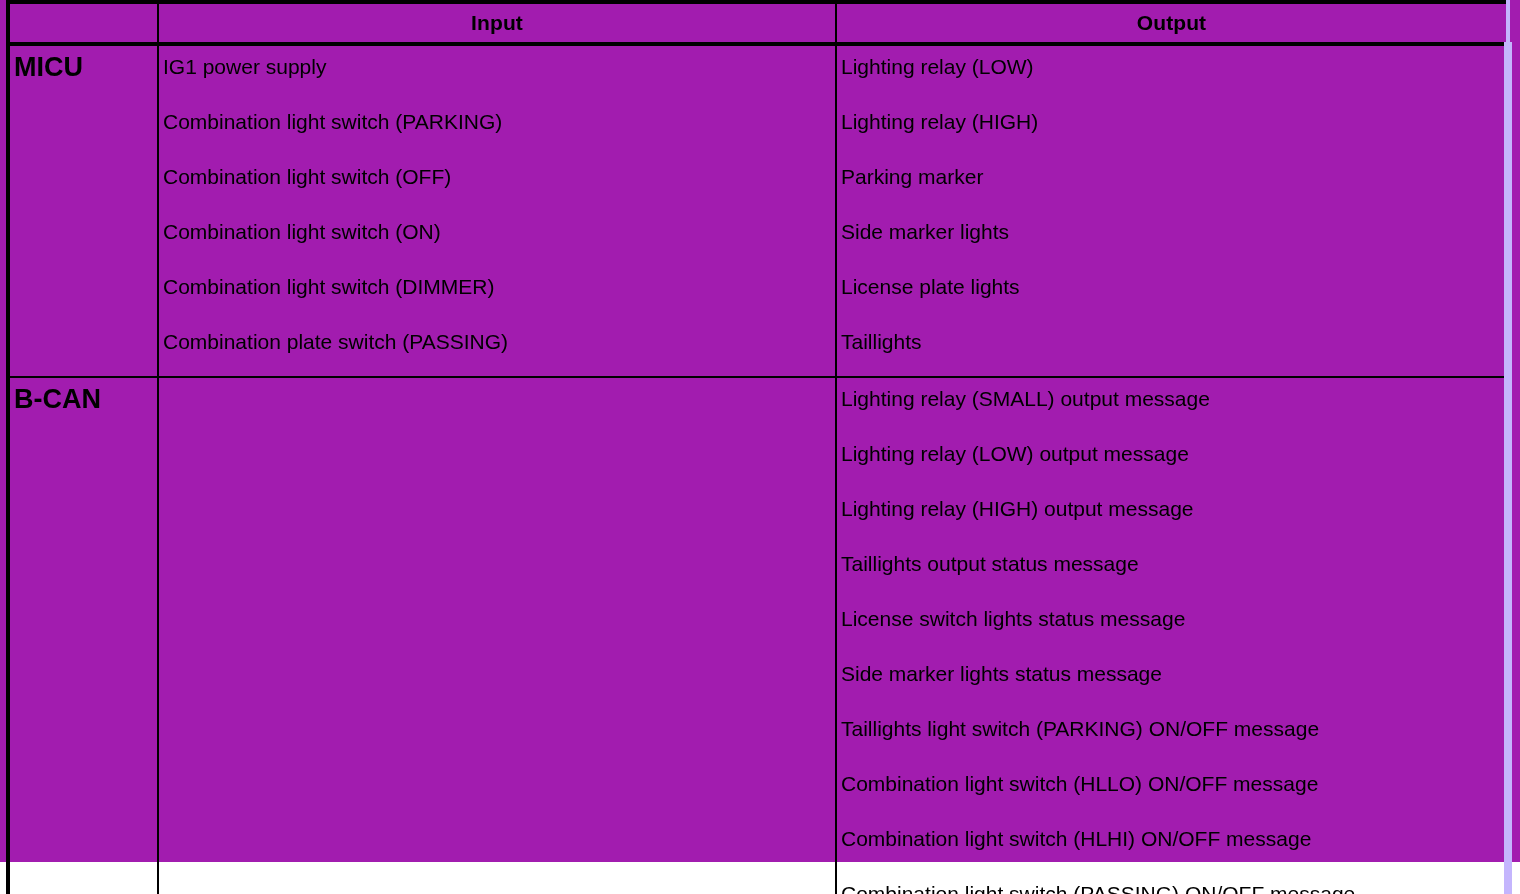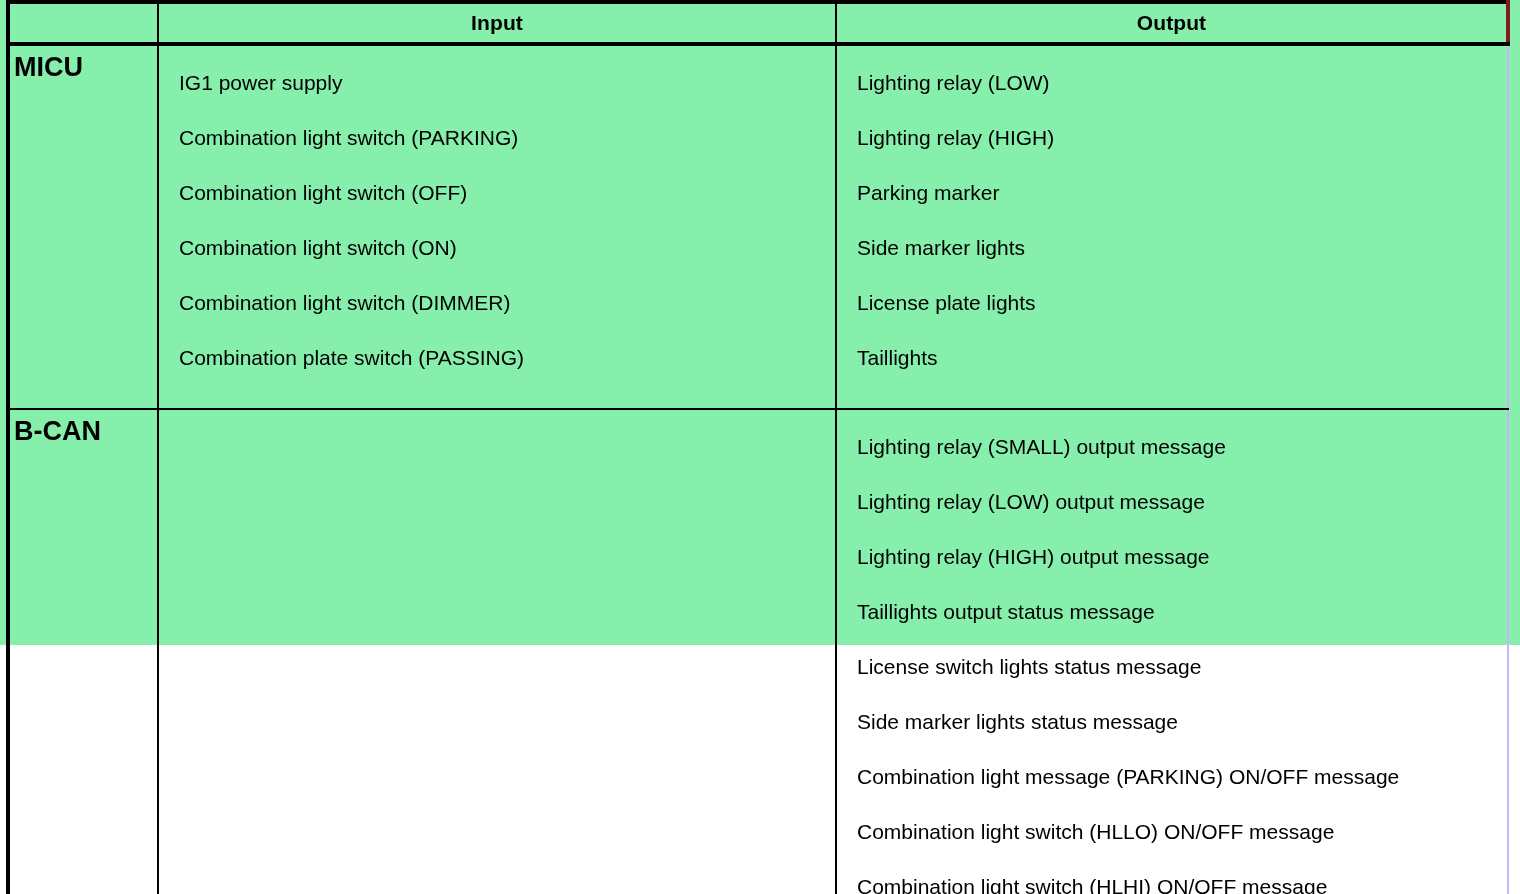--- a/index.html
+++ b/index.html
@@ -11,22 +11,22 @@
     width: 1520px;
     height: 894px;
     font-family: "Liberation Sans", sans-serif;
     color: #000000;
     overflow: hidden;
   }
 
   .sheet {
     position: relative;
     width: 1520px;
-    height: 645px;
-    background: #86efac;
+    height: 862px;
+    background: #a21caf;
   }
 
   
   .io-table {
     position: absolute;
     left: 6px;
     top: 0px;
     width: 1500px;
     height: 886px;
     border-collapse: collapse;
@@ -57,44 +57,44 @@
     font-size: 21px;
     line-height: 38px;
     letter-spacing: 0.1px;
   }
   .hdr-blank {
     border-top: 4px solid #000;
     border-bottom: 4px solid #000;
     border-left: 4px solid #000;
   }
   .hdr-cell.with-left { border-left: 2px solid #000; }
-  .hdr-cell.with-right { border-right: 4px solid #7f1d1d; }
+  .hdr-cell.with-right { border-right: 4px solid #c4b5fd; }
   .cell-module {
     border-left: 4px solid #000;
     padding: 4px 0 0 3px;
     font-size: 21px;
   }
   .cell-list {
     border-left: 2px solid #000;
     padding: 0;
   }
   .cell-list.last-col {
-    border-right: 2px solid #c4b5fd;
+    border-right: 8px solid #c4b5fd;
   }
 
   .row-micu  { height: 311px; }
   .row-bcan  { height: 529px; }
 
   .row-divider td { border-bottom: 2px solid #000; }
   .row-bottom td  { border-bottom: 4px solid #000; }
 
   
   ul.items {
     list-style: none;
-    margin: 16px;
+    margin: 0;
     padding: 0;
   }
   ul.items li {
     font-size: 21px;
     line-height: 24px;
     height: 55px;
     padding: 9px 0 0 4px;
     white-space: nowrap;
     box-sizing: border-box;
   }
@@ -173,21 +173,21 @@
         </td>
 
         <td class="cell-list last-col">
           <ul class="items">
             <li>Lighting relay (SMALL) output message</li>
             <li>Lighting relay (LOW) output message</li>
             <li>Lighting relay (HIGH) output message</li>
             <li>Taillights output status message</li>
             <li>License switch lights status message</li>
             <li>Side marker lights status message</li>
-            <li>Combination light message (PARKING) ON/OFF message</li>
+            <li>Taillights light switch (PARKING) ON/OFF message</li>
             <li>Combination light switch (HLLO) ON/OFF message</li>
             <li>Combination light switch (HLHI) ON/OFF message</li>
             <li>Combination light switch (PASSING) ON/OFF message</li>
           </ul>
         </td>
       </tr>
 
     </tbody>
   </table>
 

